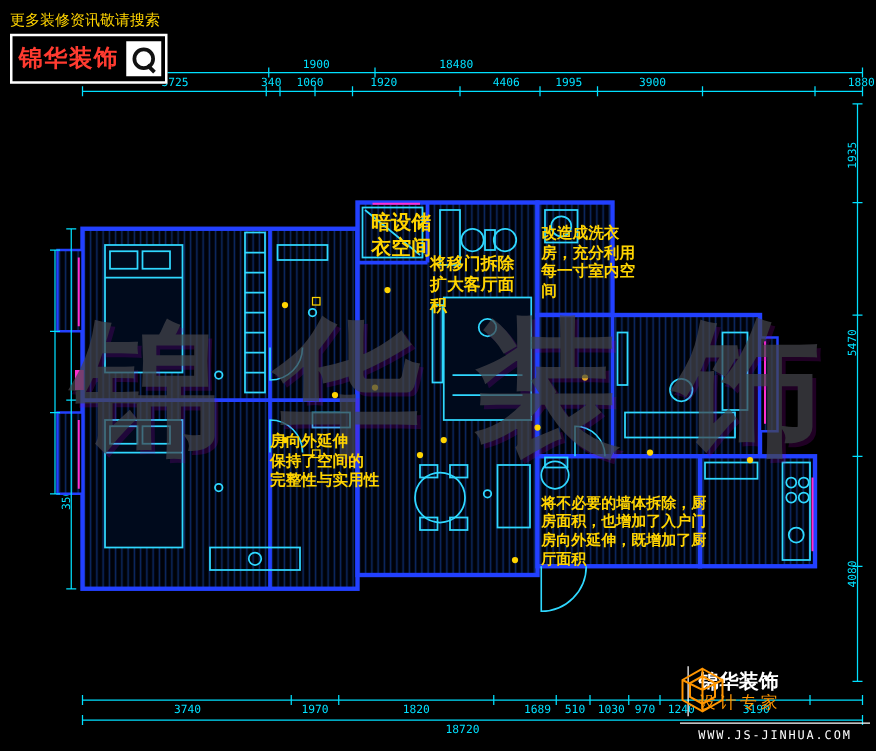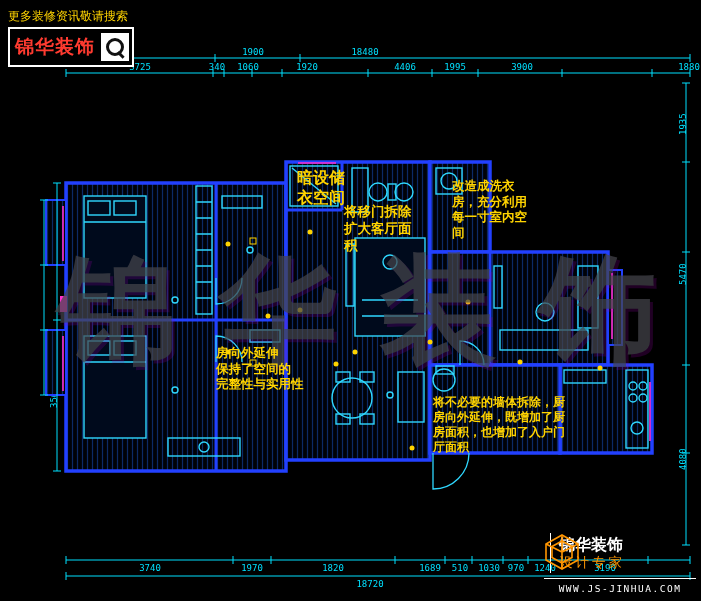--- a/index.html
+++ b/index.html
@@ -207,35 +207,35 @@
 
 <div class="ann" style="left:297px;top:168px;font-size:16px;">
   <div>暗设储</div>
   <div>衣空间</div>
 </div>
 <div class="ann big" style="left:344px;top:203px;">
   <div>将移门拆除</div>
   <div>扩大客厅面</div>
   <div>积</div>
 </div>
-<div class="ann" style="left:433px;top:178px;margin-left:19px;">
+<div class="ann" style="left:433px;top:178px;">
   <div>改造成洗衣</div>
   <div>房，充分利用</div>
   <div>每一寸室内空</div>
   <div>间</div>
 </div>
 <div class="ann" style="left:216px;top:345px;">
   <div>房向外延伸</div>
   <div>保持了空间的</div>
   <div>完整性与实用性</div>
 </div>
 <div class="ann" style="left:433px;top:395px;font-size:12px;">
   <div>将不必要的墙体拆除，厨</div>
+  <div>房面积，也增加了入户门</div>
   <div>房向外延伸，既增加了厨</div>
-  <div>房面积，也增加了入户门</div>
   <div>厅面积</div>
 </div>
 
 <span class="dim" style="left:253px;top:48px;">1900</span>
 <span class="dim" style="left:365px;top:48px;">18480</span>
 
 <span class="dim" style="left:140px;top:63px;">3725</span>
 <span class="dim" style="left:217px;top:63px;">340</span>
 <span class="dim" style="left:248px;top:63px;">1060</span>
 <span class="dim" style="left:307px;top:63px;">1920</span>

